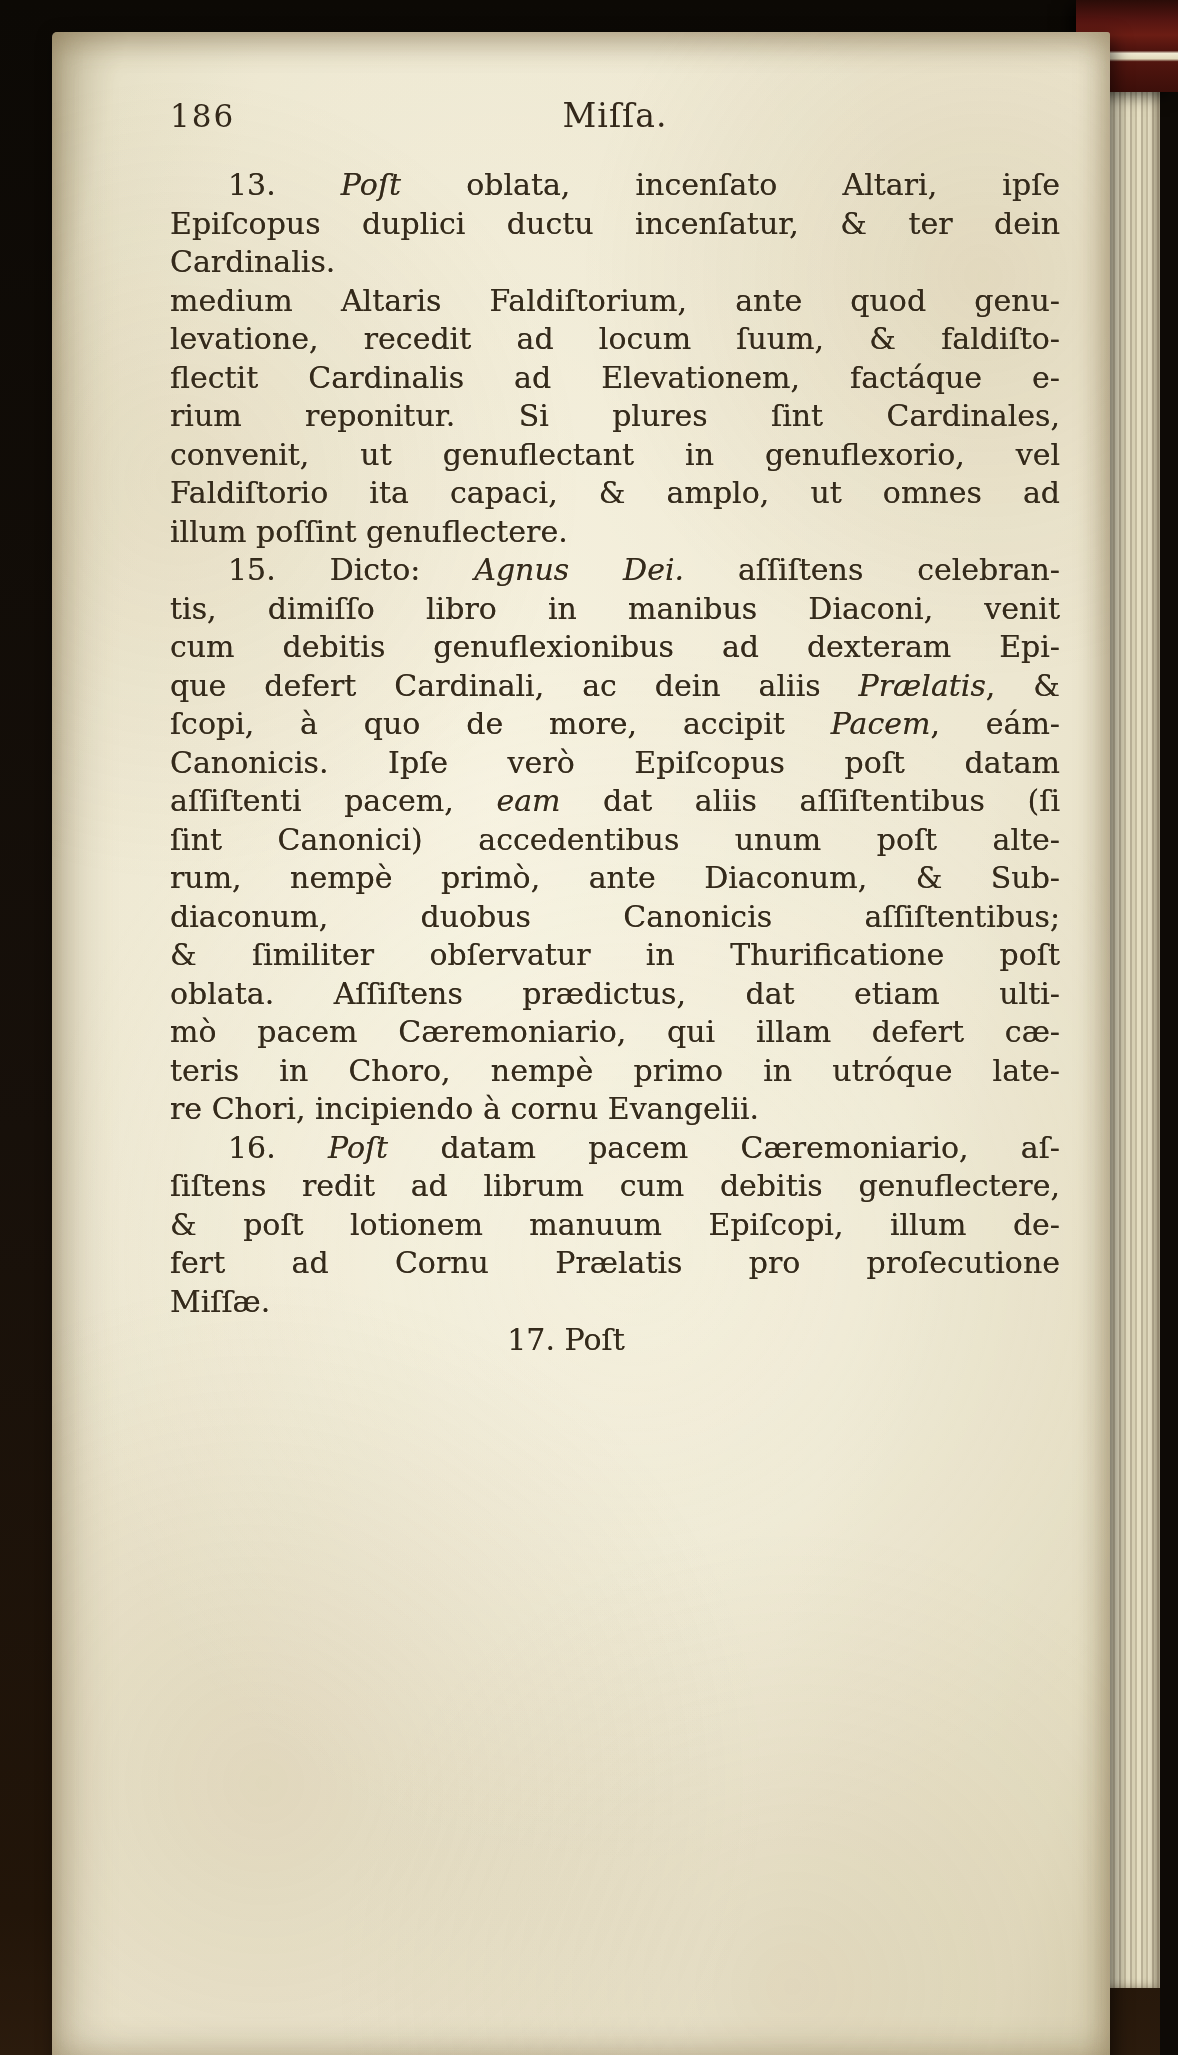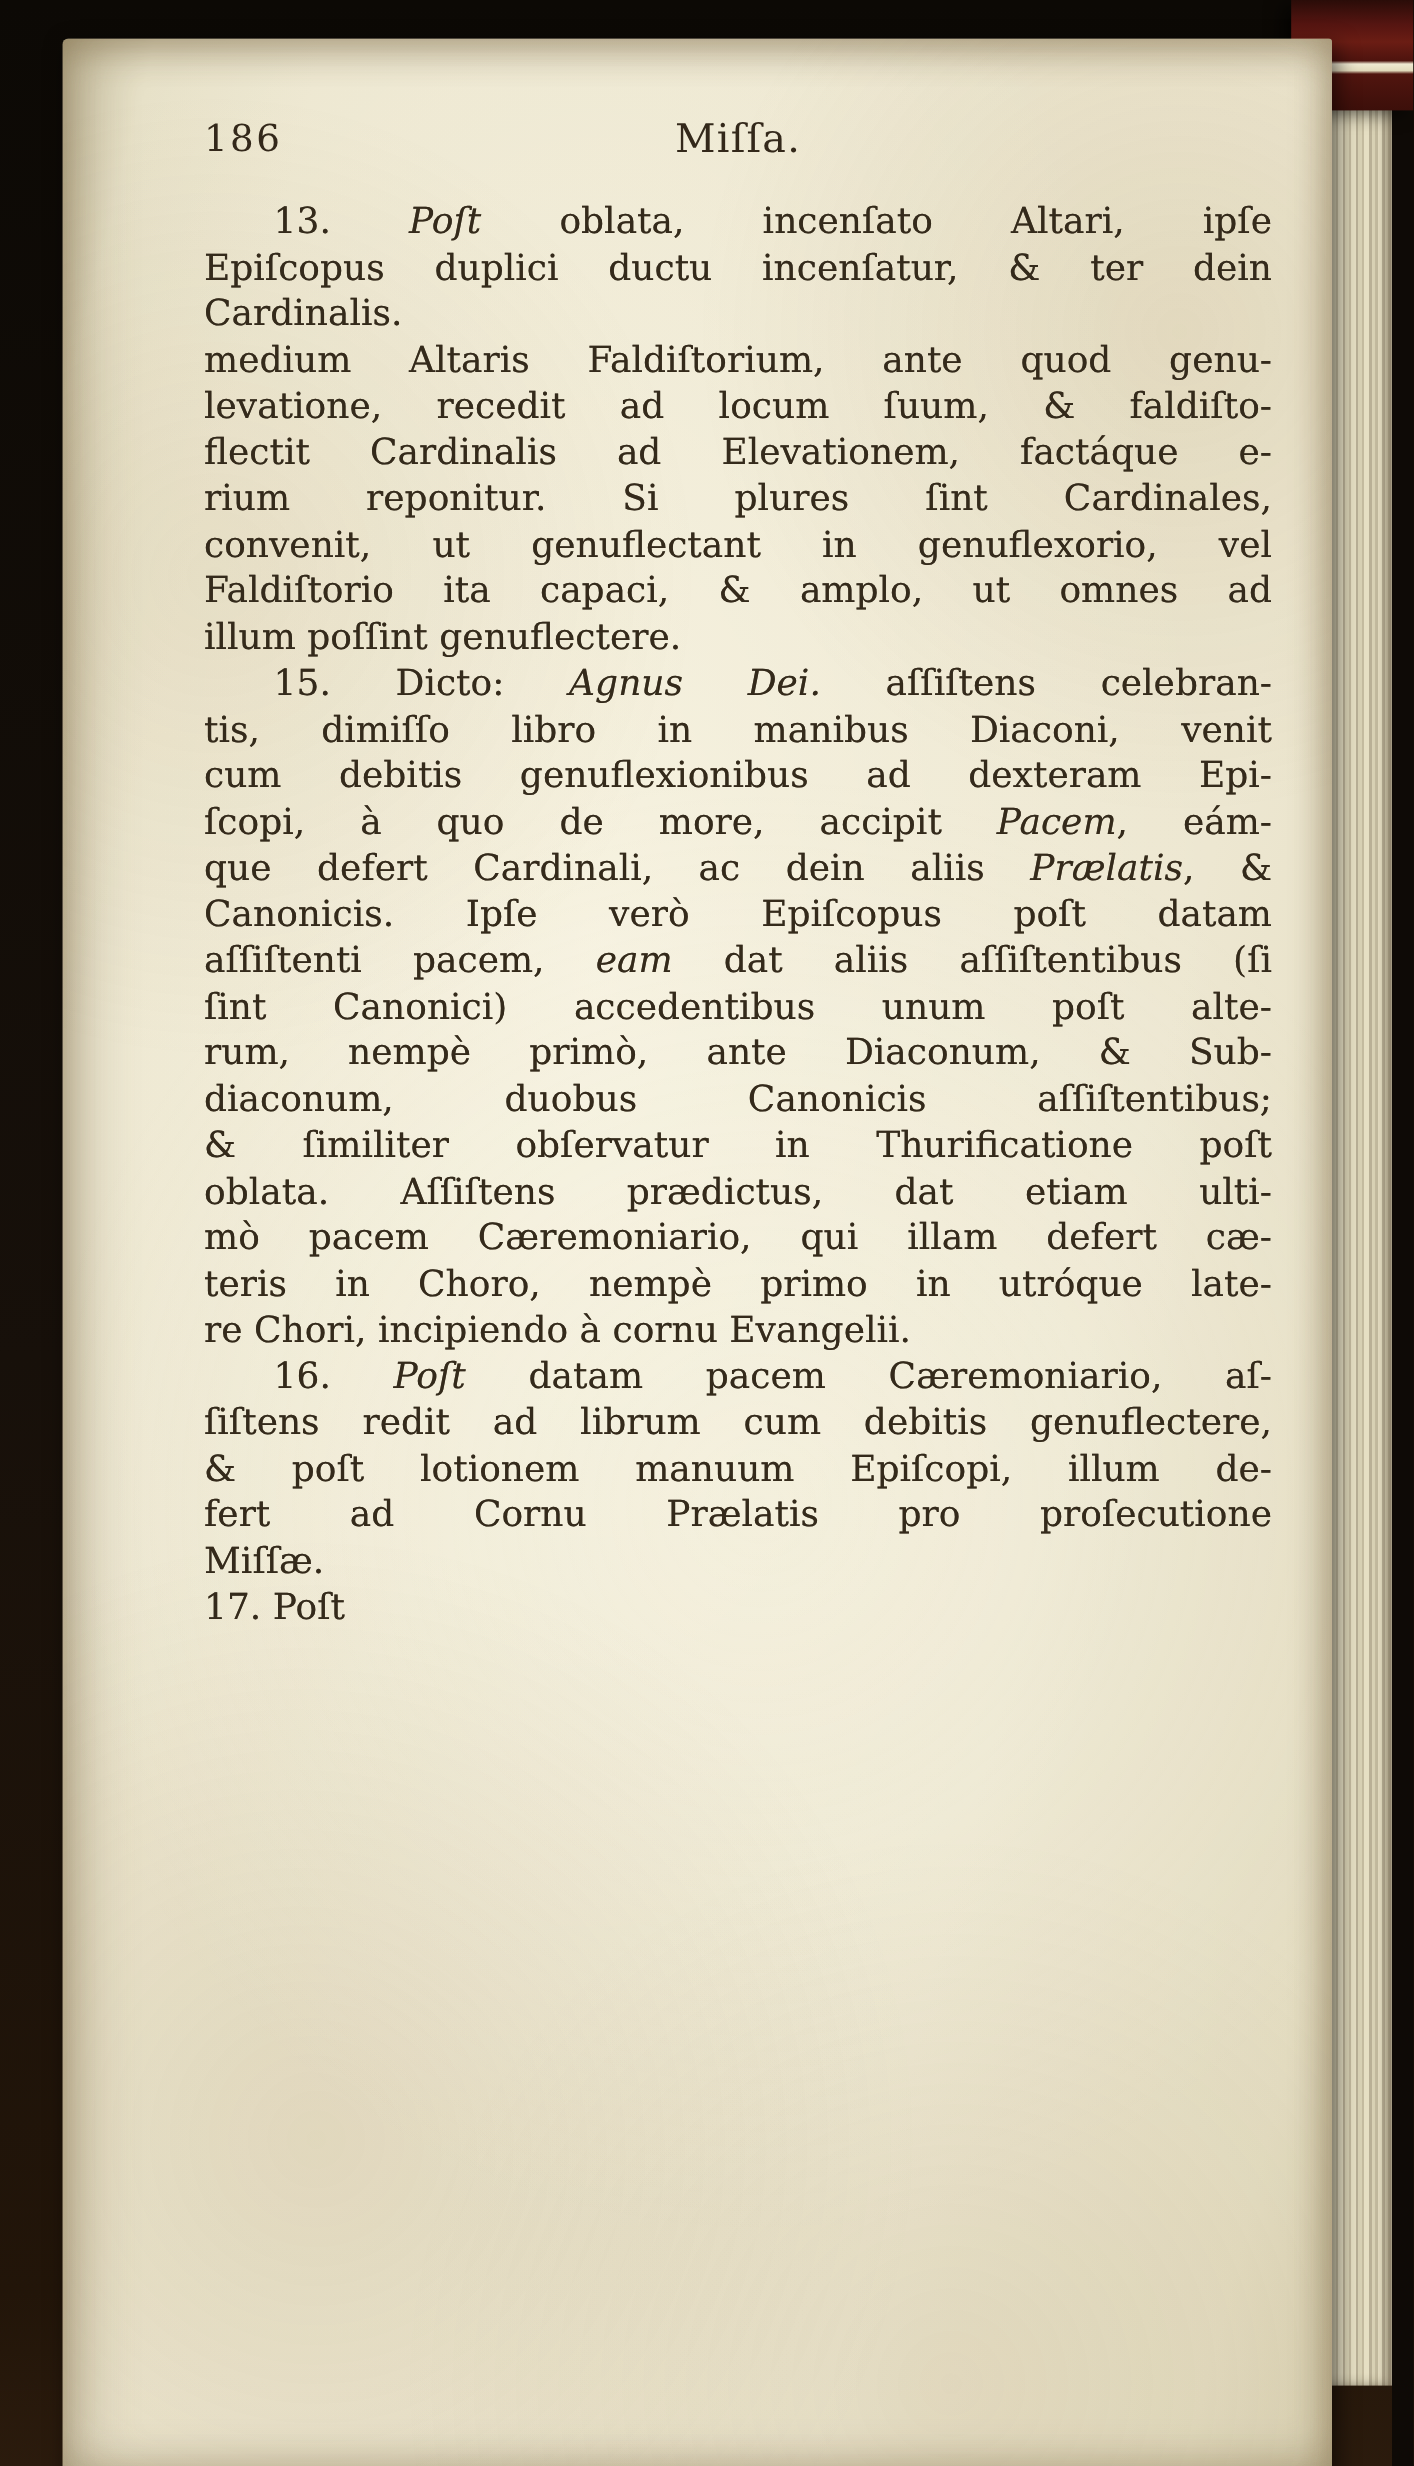--- a/index.html
+++ b/index.html
@@ -127,21 +127,21 @@
   .line.para-end {
     text-align-last: left;
   }
   .line.indent {
     text-indent: 58px;
   }
   .line .it {
     font-style: italic;
   }
   .catchword {
-    text-align: left;
+    text-align: center;
     padding-right: 98px;
     height: 38.5px;
   }
 </style>
 </head>
 <body>
 
 <div class="scene">
   <div class="page-edges"></div>
   <div class="right-dark-edge"></div>
@@ -161,22 +161,22 @@
         <div class="line"><span>medium Altaris Faldiſtorium, ante quod genu-</span></div>
         <div class="line"><span>levatione, recedit ad locum ſuum, &amp; faldiſto-</span></div>
         <div class="line"><span>flectit Cardinalis ad Elevationem, factáque e-</span></div>
         <div class="line"><span>rium reponitur.  Si plures ſint Cardinales,</span></div>
         <div class="line"><span>convenit, ut genuflectant in genuflexorio, vel</span></div>
         <div class="line"><span>Faldiſtorio ita capaci, &amp; amplo, ut omnes ad</span></div>
         <div class="line para-end"><span>illum poſſint genuflectere.</span></div>
         <div class="line indent"><span>15. Dicto: </span><span class="it">Agnus Dei.</span><span> aſſiſtens celebran-</span></div>
         <div class="line"><span>tis, dimiſſo libro in manibus Diaconi, venit</span></div>
         <div class="line"><span>cum debitis genuflexionibus ad dexteram Epi-</span></div>
+        <div class="line"><span>que defert Cardinali, ac dein aliis </span><span class="it">Prælatis</span><span>, &amp;</span></div>
         <div class="line"><span>ſcopi, à quo de more, accipit </span><span class="it">Pacem</span><span>, eám-</span></div>
-        <div class="line"><span>que defert Cardinali, ac dein aliis </span><span class="it">Prælatis</span><span>, &amp;</span></div>
         <div class="line"><span>Canonicis.  Ipſe verò Epiſcopus poſt datam</span></div>
         <div class="line"><span>aſſiſtenti pacem, </span><span class="it">eam</span><span> dat aliis aſſiſtentibus (ſi</span></div>
         <div class="line"><span>ſint Canonici) accedentibus unum poſt alte-</span></div>
         <div class="line"><span>rum, nempè primò, ante Diaconum, &amp; Sub-</span></div>
         <div class="line"><span>diaconum, duobus Canonicis aſſiſtentibus;</span></div>
         <div class="line"><span>&amp; ſimiliter obſervatur in Thurificatione poſt</span></div>
         <div class="line"><span>oblata.  Aſſiſtens prædictus, dat etiam ulti-</span></div>
         <div class="line"><span>mò pacem Cæremoniario, qui illam defert cæ-</span></div>
         <div class="line"><span>teris in Choro, nempè primo in utróque late-</span></div>
         <div class="line para-end"><span>re Chori, incipiendo à cornu Evangelii.</span></div>

